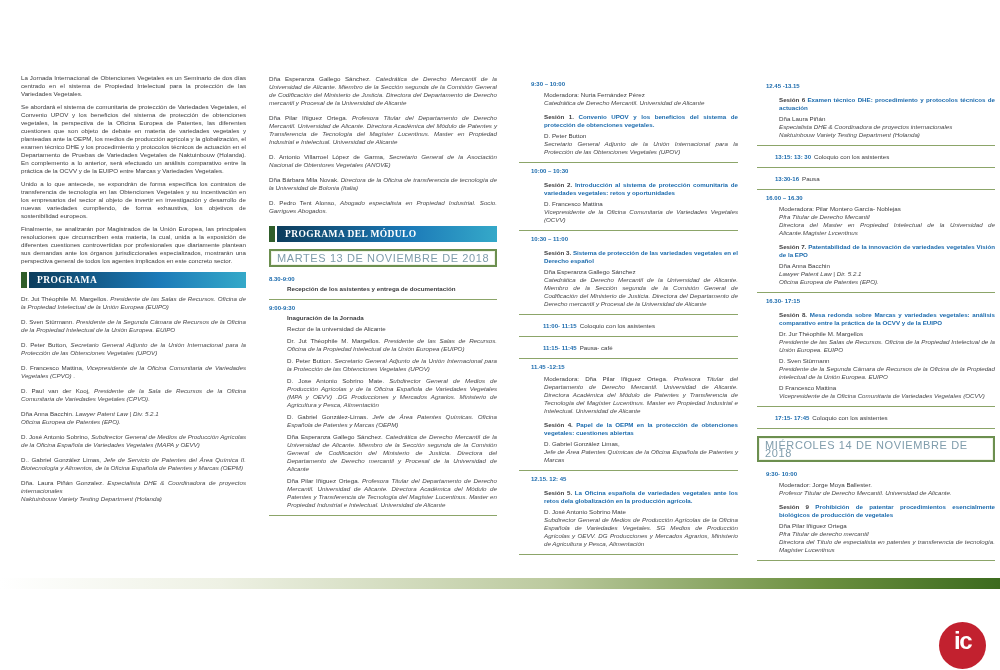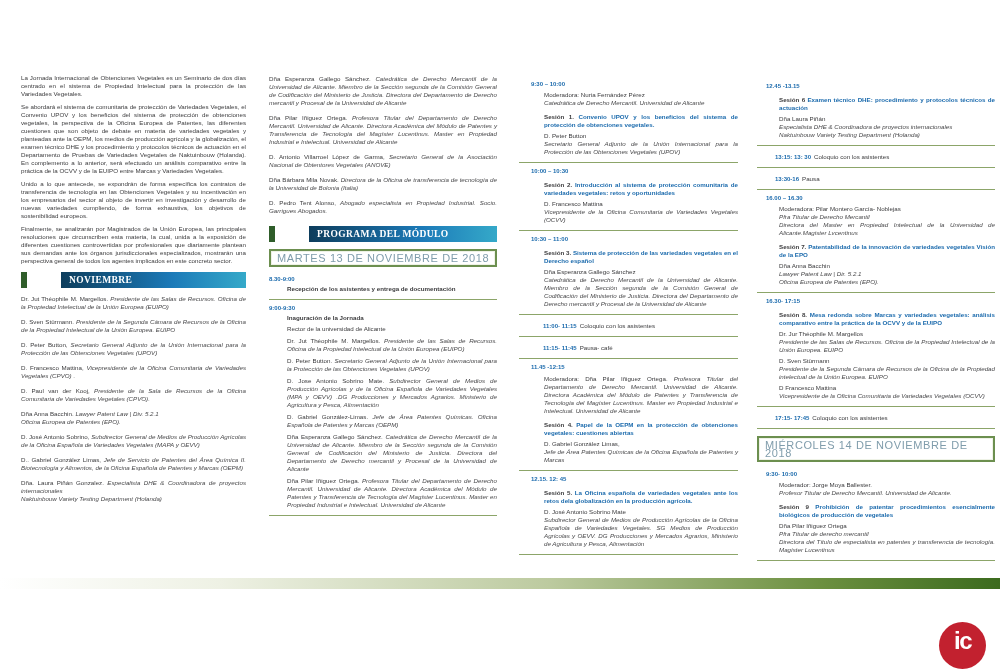--- a/index.html
+++ b/index.html
@@ -18,21 +18,21 @@
   .para{margin:0 0 5px;text-align:justify;}
   .person{margin:0 0 7px;text-align:justify;}
   .person .nm{color:var(--ink);}
   .person i{color:#48484a;}
   .person .xl{display:block;}
 
   .hbar{display:flex;align-items:stretch;height:16px;margin:7px 0 7px;}
   .hbar .sq{width:6px;background:var(--dkgreen);margin-right:2px;}
   .hbar .bar{flex:1;background:linear-gradient(90deg,#0d3d5c 0%,#1c7ab8 60%,#35a9c9 100%);
              color:#fff;font-family:"Liberation Serif",serif;font-weight:bold;font-size:9.5px;
-             line-height:16px;padding-left:8px;letter-spacing:.4px;margin-left:32px;}
+             line-height:16px;padding-left:8px;letter-spacing:.4px;}
 
   .daybox{border:2px solid var(--boxborder);box-shadow:inset 0 0 0 1px #eef2e6;
           color:var(--daytext);font-size:11px;letter-spacing:.6px;
           padding:3px 0 3px 6px;margin:0 0 4px;}
 
   .block{border-bottom:1px solid var(--olive);padding:4px 0 6px;}
   .time{color:var(--blue);font-weight:bold;font-size:6px;margin:0 0 2px;}
   .irow{display:flex;gap:3px;align-items:baseline;}
   .irow .time{margin:0;}
   .ib{font-weight:bold;margin:2px 0 0;}
@@ -64,21 +64,21 @@
 
   <div class="col c1">
     <div>
         <p class="para">La Jornada Internacional de  Obtenciones Vegetales es un Seminario de dos días centrado en el sistema de Propiedad Intelectual para la protección de las Variedades Vegetales.</p>
         <p class="para">Se abordará el sistema de comunitaria de protección de  Variedades Vegetales, el Convenio UPOV y los beneficios del sistema de protección de obtenciones vegetales, la perspectiva de la Oficina Europea de Patentes, las diferentes cuestiones que son objeto de debate en materia de variedades vegetales y planteadas ante la OEPM, los medios de producción agrícola y la globalización, el examen técnico DHE y los procedimiento y protocolos técnicos de actuación en el Departamento de Pruebas de Variedades Vegetales de Naktuinbouw (Holanda). En complemento a lo anterior, será efectuado un análisis comparativo entre la práctica de la OCVV y de la EUIPO entre Marcas y Variedades Vegetales.</p>
         <p class="para">Unido a lo que antecede, se expondrán de forma específica los contratos de transferencia de tecnología en las Obtenciones Vegetales y su incentivación en los empresarios del sector al objeto de invertir en investigación y desarrollo de nuevas variedades cumpliendo, de forma exhaustiva, los objetivos de sostenibilidad europeos.</p>
         <p class="para">Finalmente, se analizarán por Magistrados  de la Unión Europea, las principales resoluciones que circunscriben esta materia, la cual, unida a la exposición de diferentes cuestiones controvertidas por   profesionales que diariamente plantean sus demandas ante los órganos jurisdiccionales especializados, mostrarán una perspectiva general  de todos los agentes implicados en este concreto sector.</p>
       </div>
     <div class="hbar">
       <div class="sq"></div>
-      <div class="bar">NOVIEMBRE</div>
+      <div class="bar">PROGRAMA</div>
     </div>
     <div class="bios">
         <p class="person"><span class="nm">Dr. Jut Théophile M. Margellos.</span> <i class="ds">Presidente de las Salas de Recursos. Oficina de la Propiedad Intelectual de la Unión Europea (EUIPO)</i></p>
         <p class="person"><span class="nm">D. Sven Stürmann.</span> <i class="ds">Presidente de la Segunda Cámara de Recursos de la Oficina de la Propiedad Intelectual de la Unión Europea. EUIPO</i></p>
         <p class="person"><span class="nm">D. Peter Button,</span> <i class="ds">Secretario General Adjunto de la Unión Internacional para la Protección de las Obtenciones Vegetales (UPOV)</i></p>
         <p class="person"><span class="nm">D. Francesco Mattina,</span> <i class="ds">Vicepresidente de la Oficina Comunitaria de Variedades Vegetales (CPVO) .</i></p>
         <p class="person"><span class="nm">D. Paul van der Kooj,</span> <i class="ds">Presidente de la Sala de Recursos de la Oficina Comunitaria de Variedades Vegetales (CPVO).</i></p>
         <p class="person"><span class="nm">Dña Anna Bacchin.</span> <i class="ds">Lawyer Patent Law | Div. 5.2.1</i><i class="ds xl">Oficina Europea de  Patentes  (EPO).</i></p>
         <p class="person"><span class="nm">D. José Antonio Sobrino,</span> <i class="ds">Subdirector General de Medios de Producción Agrícolas de la Oficina Española de Variedades Vegetales (MAPA y OEVV)</i></p>
         <p class="person"><span class="nm">D.. Gabriel González Limas,</span> <i class="ds">Jefe de Servicio de Patentes del Área Química II. Biotecnología y Alimentos,  de la Oficina Española de Patentes y Marcas (OEPM)</i></p>

